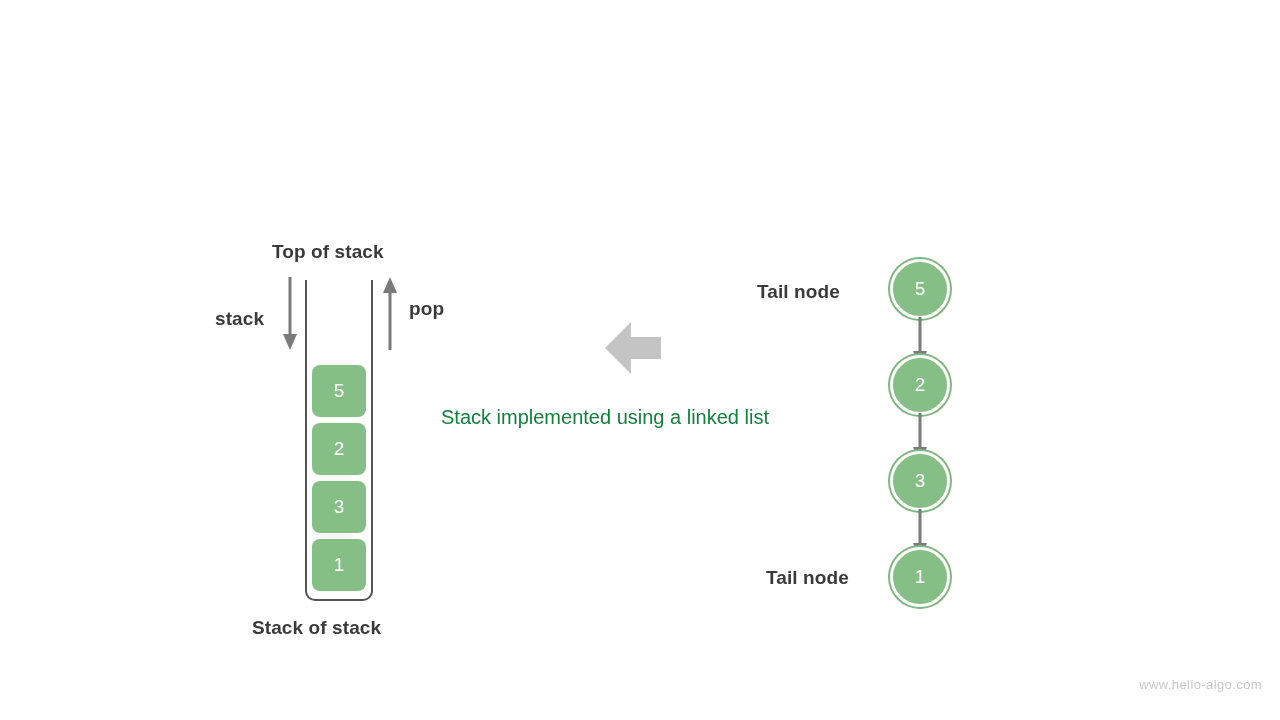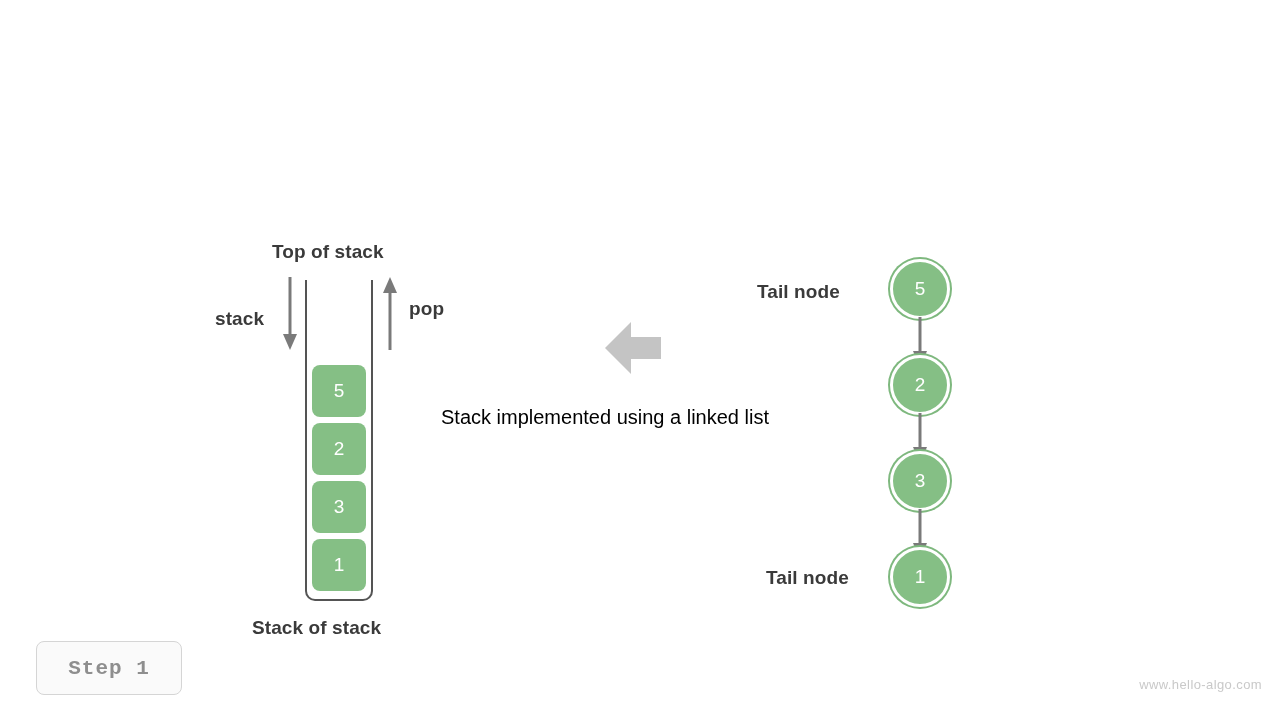--- a/index.html
+++ b/index.html
@@ -24,21 +24,21 @@
     font-weight: bold;
     color: #3a3a3a;
     white-space: nowrap;
     letter-spacing: 0.1px;
   }
   .label-muted {
     position: absolute;
     font-family: "Liberation Sans", sans-serif;
     font-size: 20px;
     font-weight: normal;
-    color: #000000;
+    color: #15803d;
     white-space: nowrap;
   }
 
   
   #stack-container {
     position: absolute;
     left: 305px;
     top: 280px;
     width: 68px;
     height: 321px;
@@ -204,19 +204,16 @@
     <line x1="12" y1="0" x2="12" y2="38" stroke="#7a7a7a" stroke-width="3"></line>
     <polygon points="12,50 5,34 19,34" fill="#7a7a7a"></polygon>
   </svg>
 
   <div class="ll-node" style="left:890px; top:547px;">
     <span>1</span>
   </div>
 
   <div class="label-bold" style="left:766px; top:567px;">Tail node</div>
 
-  <div id="step-badge">
-    <span>Step  1</span>
-  </div>
 
   <div id="watermark">www.hello-algo.com</div>
 
 </div>
 
 </body></html>

